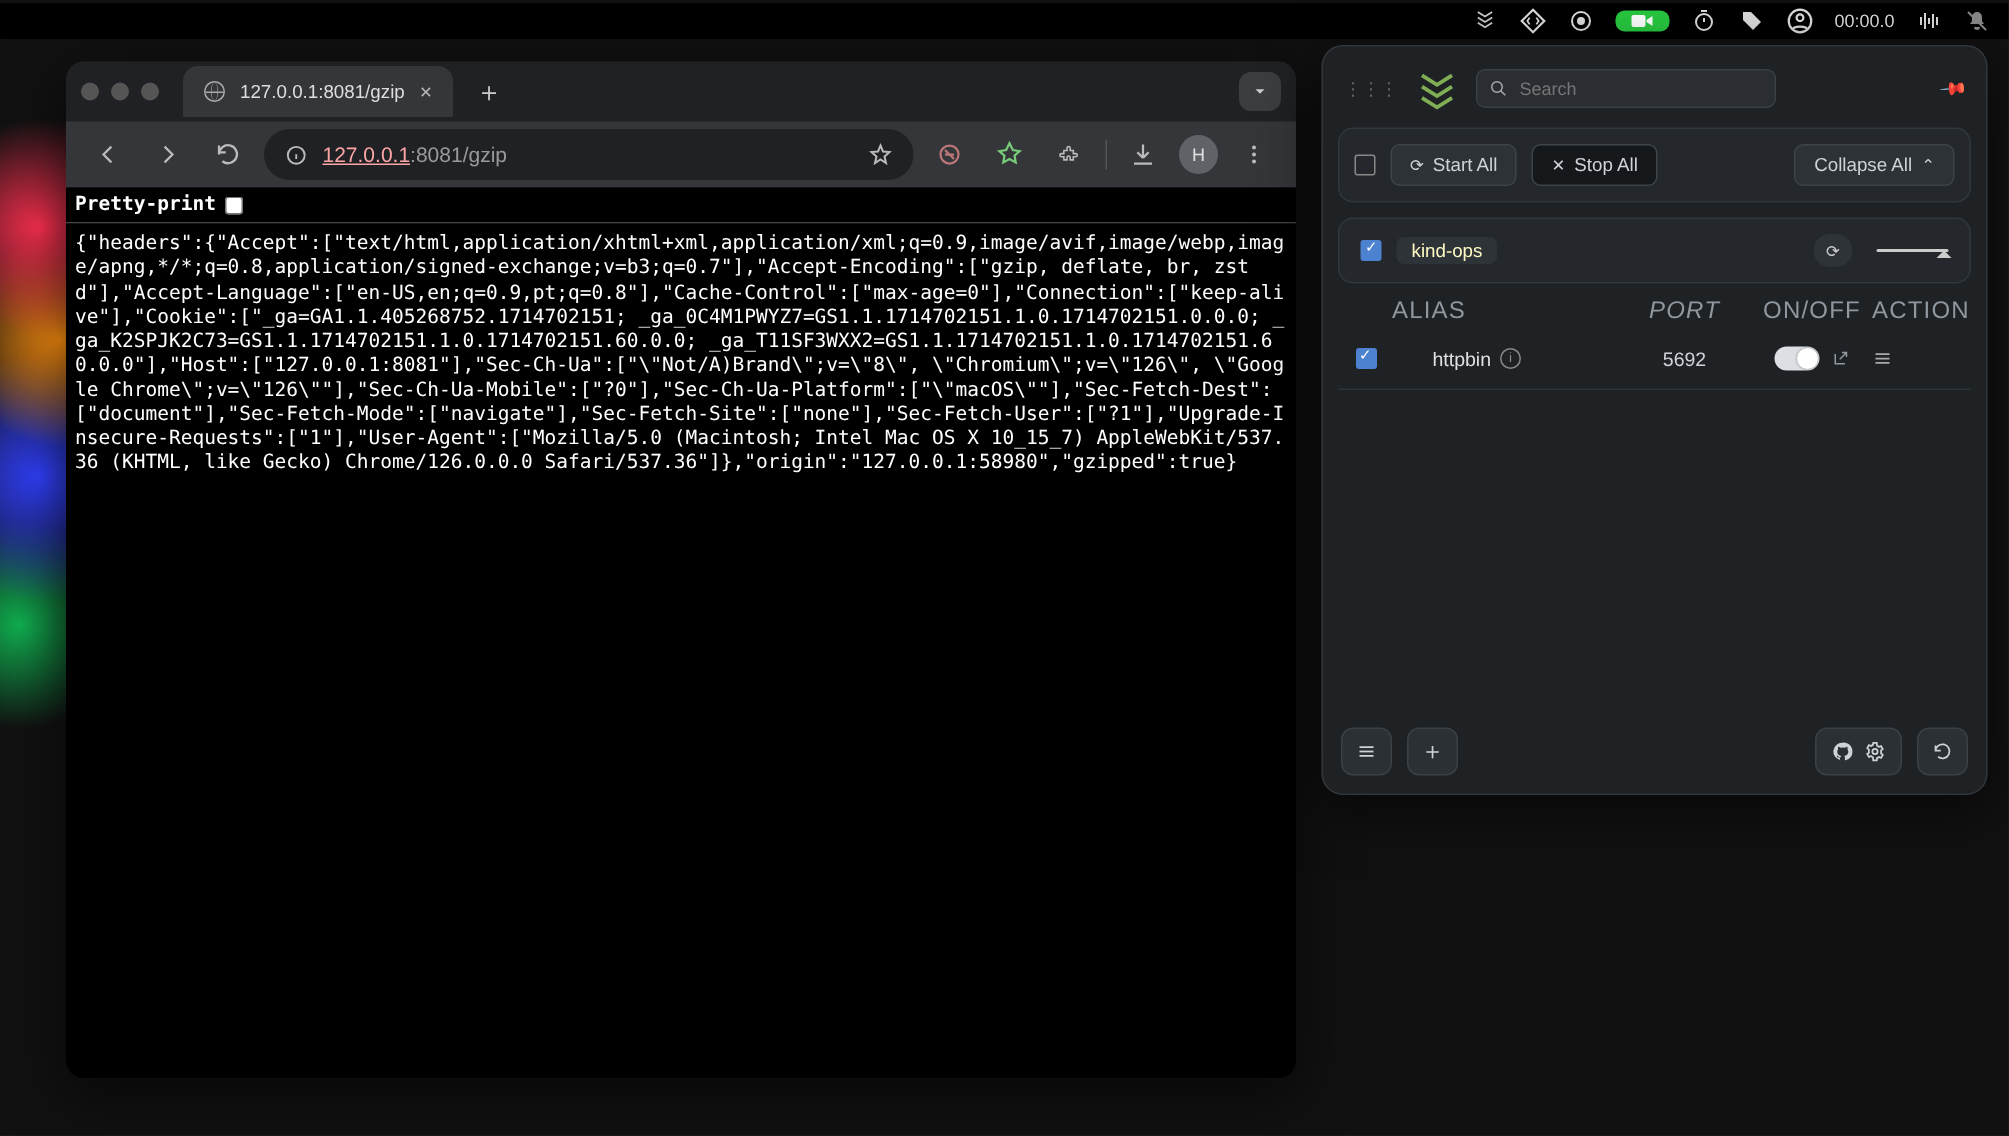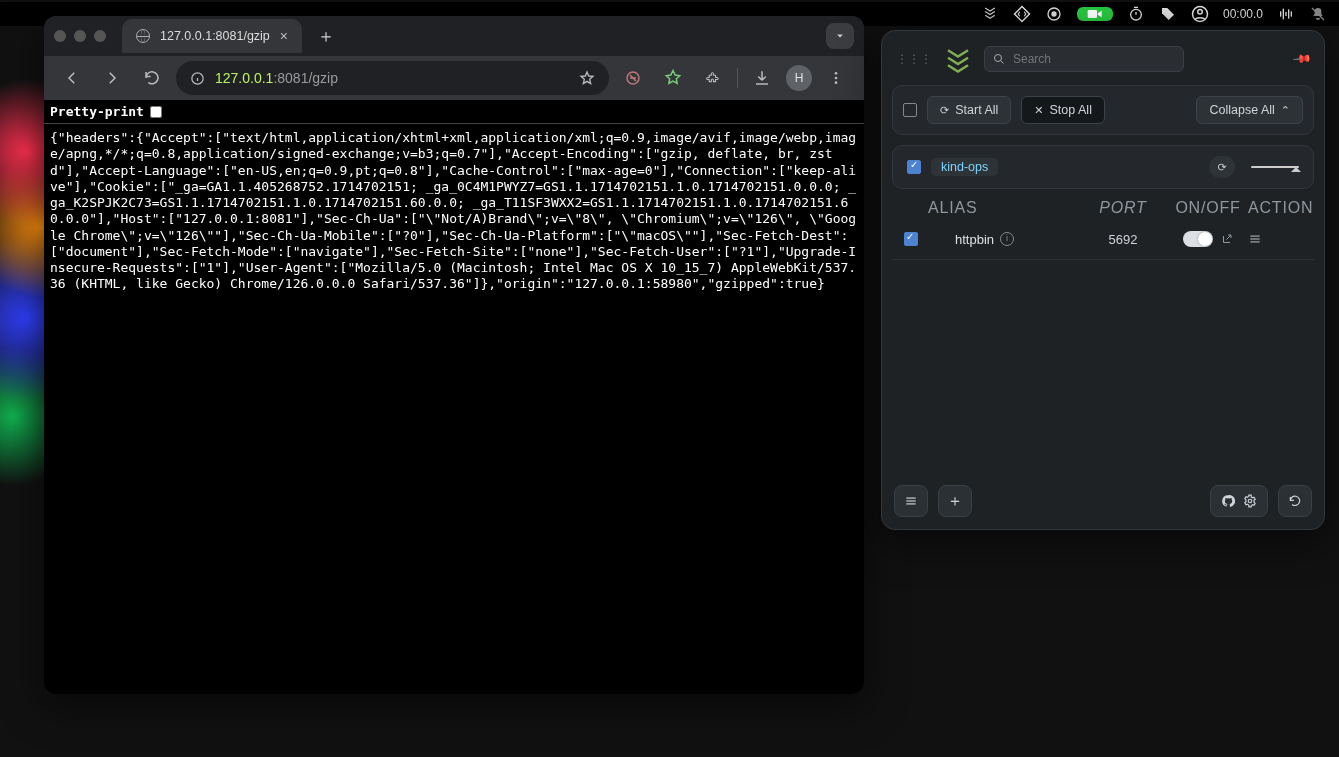--- a/index.html
+++ b/index.html
@@ -31,21 +31,21 @@
       radial-gradient(circle at 3% 30%, #ff9010 0%, transparent 5%),
       radial-gradient(circle at 2% 42%, #3040ff 0%, transparent 6%),
       radial-gradient(circle at 1% 55%, #10b050 0%, transparent 5%),
       #111;
     z-index: -1;
   }
 
   
   .browser {
     position: absolute;
-    top: 16px; left: 44px; width: 820px; height: 678px;
+    top: 41px; left: 44px; width: 820px; height: 678px;
     background: #202124;
     border-radius: 12px;
     box-shadow: 0 10px 40px rgba(0,0,0,.6);
     display: flex; flex-direction: column;
     overflow: hidden;
   }
   .tabbar {
     height: 40px; background: #202124;
     display: flex; align-items: center; padding: 0 10px;
   }
@@ -67,21 +67,21 @@
   .toolbar {
     height: 44px; background: #35363a;
     display: flex; align-items: center; gap: 8px; padding: 0 12px;
   }
   .tbtn { width:32px; height:32px; display:flex;align-items:center;justify-content:center; color:#bbb; border-radius:50%; cursor:pointer;}
   .omnibox {
     flex: 1; background: #202124; height: 34px; border-radius: 17px;
     display: flex; align-items: center; padding: 0 14px; gap: 10px;
     font-size: 14px; color: #ddd;
   }
-  .omnibox .url-host{color:#bef264;}
+  .omnibox .url-host{color:#fca5a5;text-decoration:underline;}
   .omnibox .url-path{color:#9a9a9a;}
   .omnibox .star{margin-left:auto;}
   .avatar { width:26px; height:26px; border-radius:50%; background:#5f6368; display:flex;align-items:center;justify-content:center; font-size:12px;}
   
   .pretty {
     background:#000; color:#fff; font-family:"Menlo","Consolas",monospace;
     font-size:13px; padding: 4px 6px; border-bottom:1px solid #444;
     display:flex; align-items:center; gap:6px; font-weight:bold;
   }
   .pretty input{ width:12px; height:12px; }
@@ -130,21 +130,21 @@
   .btn.stop{ background:#15181b; }
   .btn .ic{font-size:11px;}
   .collapse{ margin-left:auto; }
 
   .group {
     background:#24282c; border:1px solid #32373c; border-radius:10px;
     padding:10px 14px; margin-top:10px;
     display:flex; align-items:center; gap:10px;
   }
   .chip {
-    background:#2e3338; border-radius:5px; padding:2px 10px; font-size:12.5px; color:#7dd3fc;
+    background:#2e3338; border-radius:5px; padding:2px 10px; font-size:12.5px; color:#fef9c3;
   }
   .refresh-pill{
     margin-left:auto; background:#2e3338; width:26px;height:22px;border-radius:999px;display:flex;align-items:center;justify-content:center;font-size:11px;color:#ccc;
   }
   .expand-line{ width:48px; height:2px; background:#ccc; border-radius:2px; margin-left:6px; position:relative;}
   .expand-line::after{content:"";position:absolute;right:-2px;top:-4px;border:5px solid transparent;border-bottom-color:#ccc; }
 
   .svc-header{
     display:flex; font-size:16px; letter-spacing:.05em; color:#8f979f;
     padding:10px 12px 6px 36px; text-transform:uppercase;

